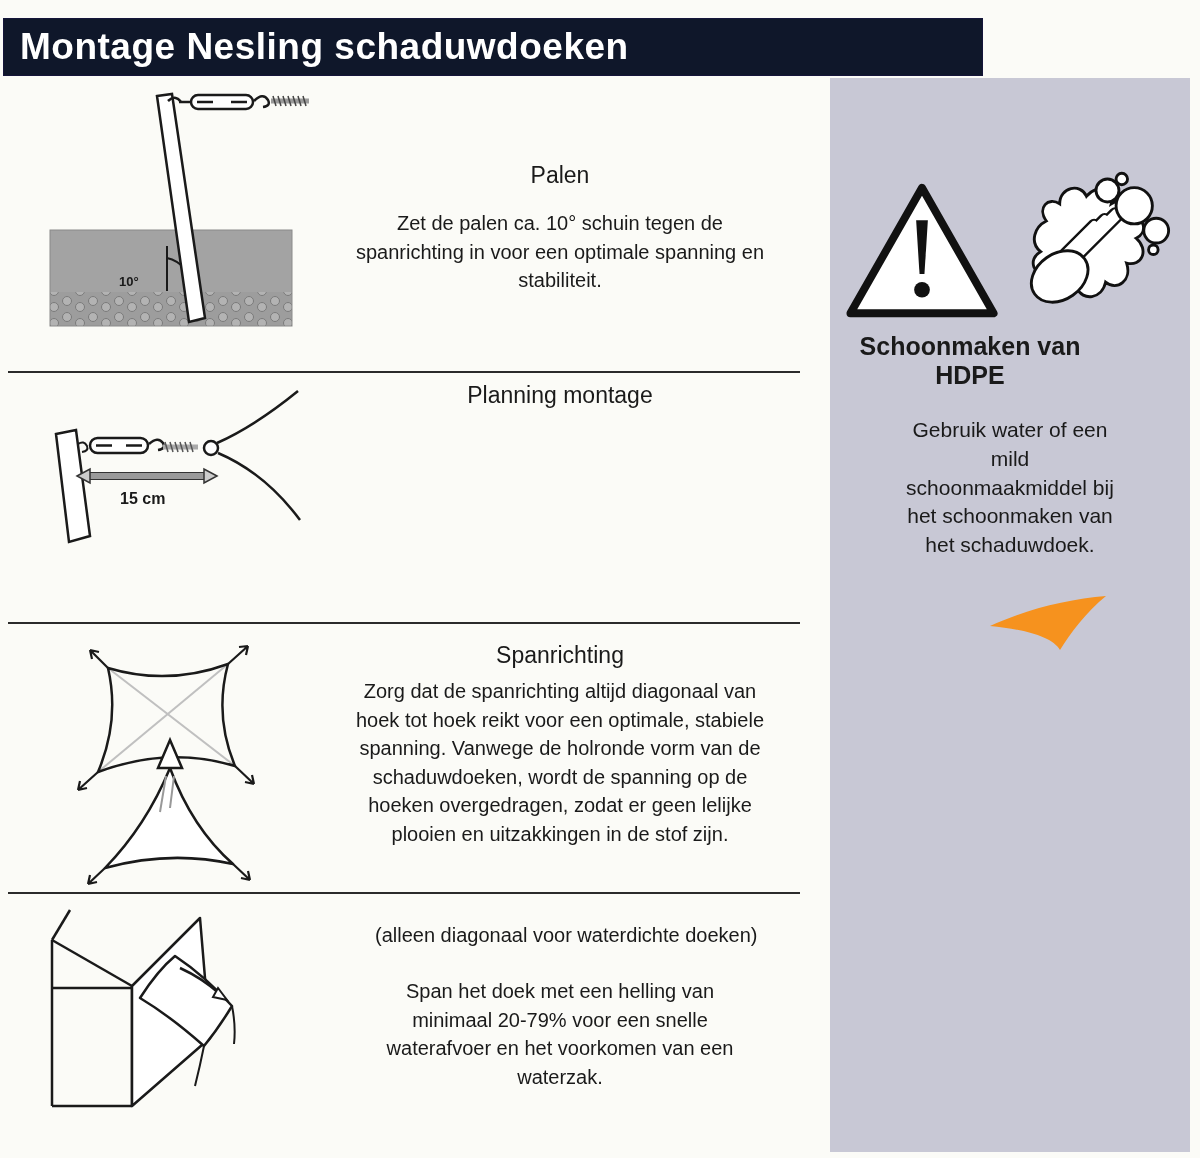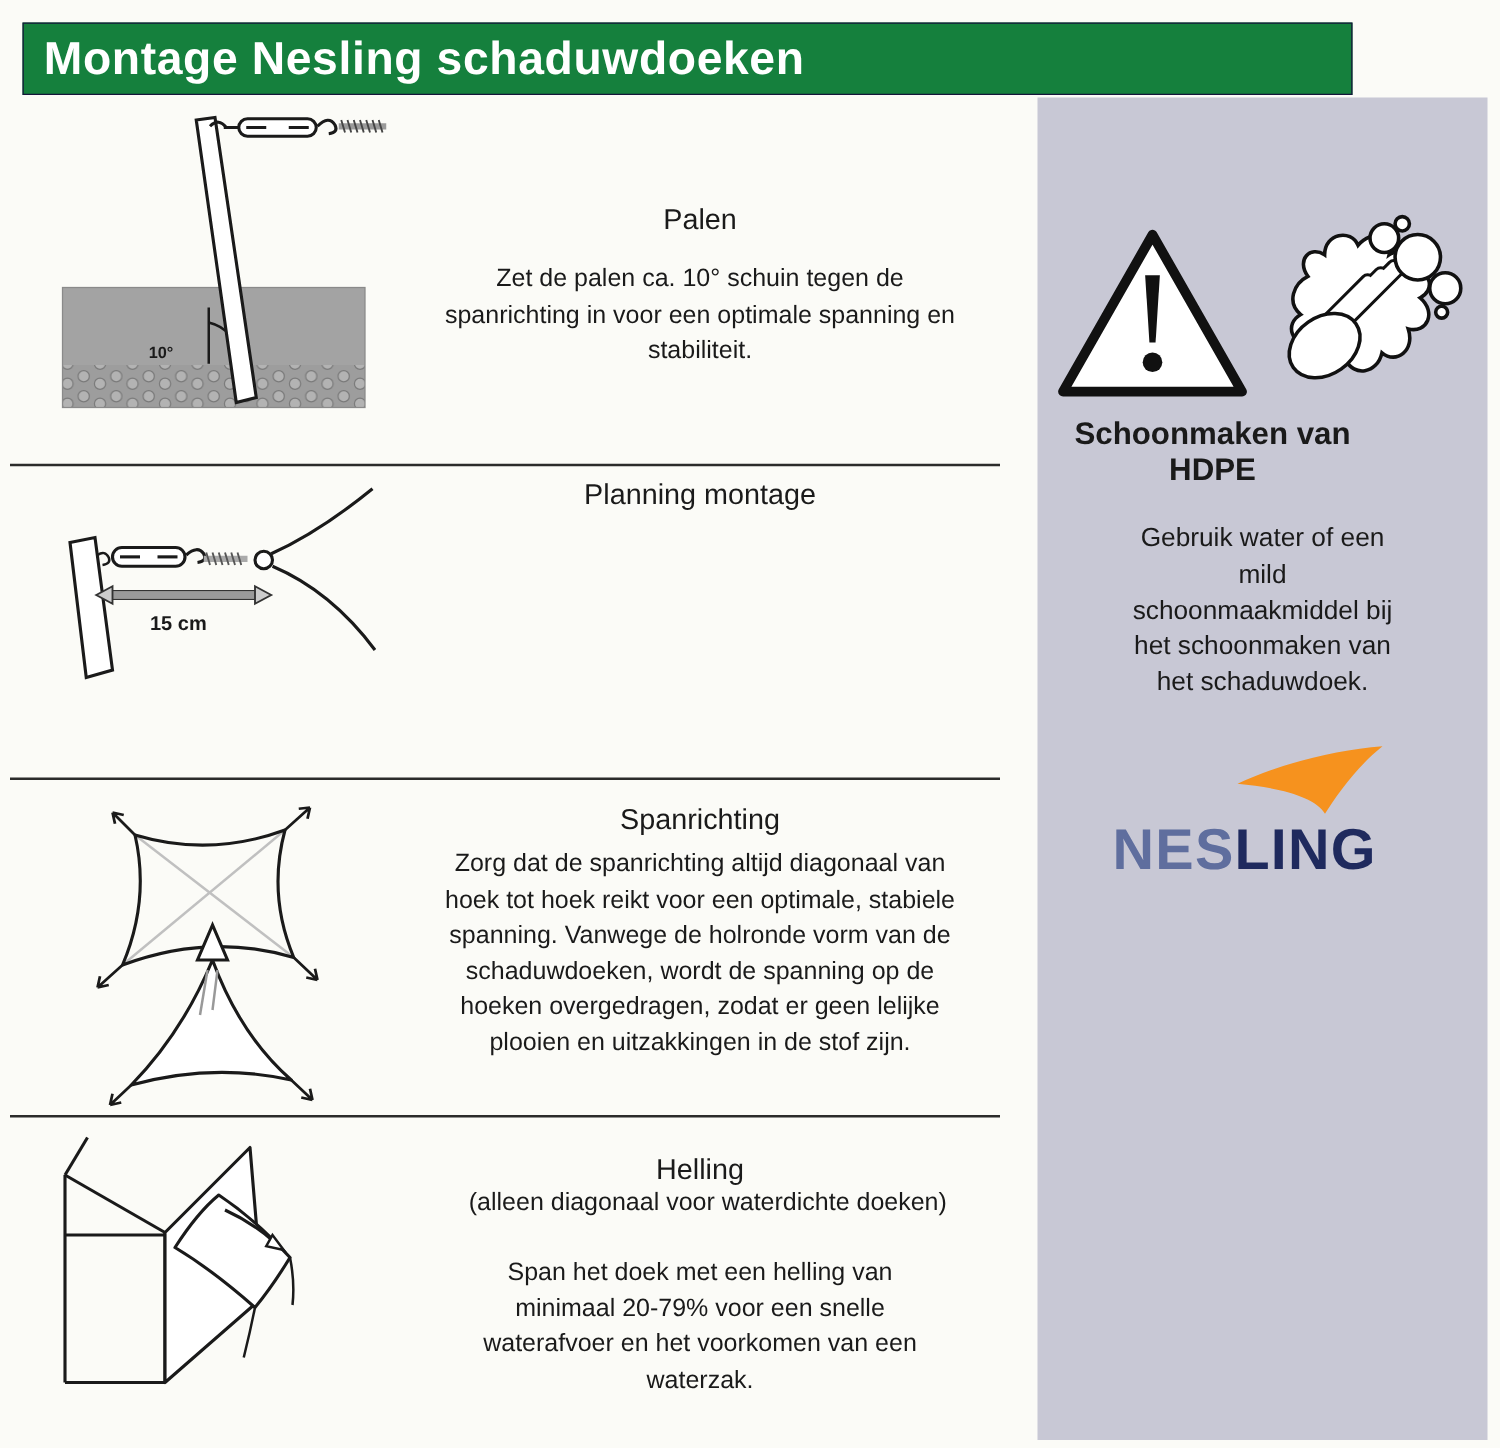--- a/index.html
+++ b/index.html
@@ -2,22 +2,22 @@
 <html><head>
 <meta charset="utf-8">
 <style>
   html,body{margin:0;padding:0;}
   body{
     width:1200px;height:1158px;position:relative;overflow:hidden;
     background:#fbfbf7;color:#1a1a1a;
     font-family:"Liberation Sans", sans-serif;
   }
   .header-bar{
-    position:absolute;left:18px;top:18px;width:1064px;height:58px;
-    background:#15803d;border:1px solid #15153a;box-sizing:border-box;
+    position:absolute;left:3px;top:18px;width:980px;height:58px;
+    background:#0f172a;border:1px solid #15153a;box-sizing:border-box;
   }
   .header-bar .title{
     color:#ffffff;font-weight:bold;font-size:37px;line-height:56px;
     padding-left:16px;letter-spacing:0.5px;white-space:nowrap;
   }
   .divider{
     position:absolute;left:8px;width:792px;height:2px;background:#2b2b2b;
   }
   .sec-text{position:absolute;text-align:center;}
   .sec-text h2{margin:0;font-size:23px;font-weight:normal;}
@@ -151,21 +151,20 @@
     <line x1="32" y1="210" x2="112" y2="210"></line>
     <polygon points="112,90 180,22 190,142 112,210" fill="#ffffff"></polygon>
   </g>
   <path d="M120,102 Q138,74 155,60 Q185,80 212,110 Q198,133 184,150 Q150,120 120,102 Z" fill="#ffffff" stroke="#1a1a1a" stroke-width="2.5" stroke-linejoin="round"></path>
   <path d="M160,72 Q182,82 200,98" fill="none" stroke="#1a1a1a" stroke-width="2.5"></path>
   <polygon points="207,104 193,101 198,92" fill="#ffffff" stroke="#1a1a1a" stroke-width="2"></polygon>
   <path d="M212,110 Q216,130 214,148" fill="none" stroke="#1a1a1a" stroke-width="2"></path>
   <path d="M184,150 Q180,170 175,190" fill="none" stroke="#1a1a1a" stroke-width="2"></path>
 </svg>
 <div class="sec-text tight" style="left:375px;top:922px;width:370px;">
-  <h2>Helling</h2>
   <div class="sub" style="white-space:nowrap;">(alleen diagonaal voor waterdichte doeken)</div>
   <div class="body" style="margin-top:30px;">Span het doek met een helling van minimaal 20-79% voor een snelle waterafvoer en het voorkomen van een waterzak.</div>
 </div>
 
 <div class="sidebar">
   <svg class="warn-tri" width="168" height="152" viewBox="0 0 170 155">
     <path d="M85,12 L158,140 L12,140 Z" fill="#ffffff" stroke="#111" stroke-width="8" stroke-linejoin="round"></path>
     <polygon points="79,45 91,45 87.5,100 82.5,100" fill="#111"></polygon>
     <circle cx="85" cy="116" r="8" fill="#111"></circle>
   </svg>
@@ -193,16 +192,15 @@
     <circle cx="150" cy="92" r="5" fill="#ffffff" stroke="#111" stroke-width="3"></circle>
   </svg>
 
   <h2 class="clean-head">Schoonmaken van HDPE</h2>
   <div class="clean-body">Gebruik water of een mild schoonmaakmiddel bij het schoonmaken van het schaduwdoek.</div>
 
   <div class="logo">
     <svg class="sail" width="125" height="58" viewBox="0 0 125 58">
       <path d="M4,32 C38,16 82,5 120,2 C100,18 84,40 74,56 C66,42 36,35 4,32 Z" fill="#f6921e"></path>
     </svg>
-    <div class="brand"><span class="p1">NES</span><span class="p2">LING</span></div>
 
   </div>
 </div>
 
 </body></html>

